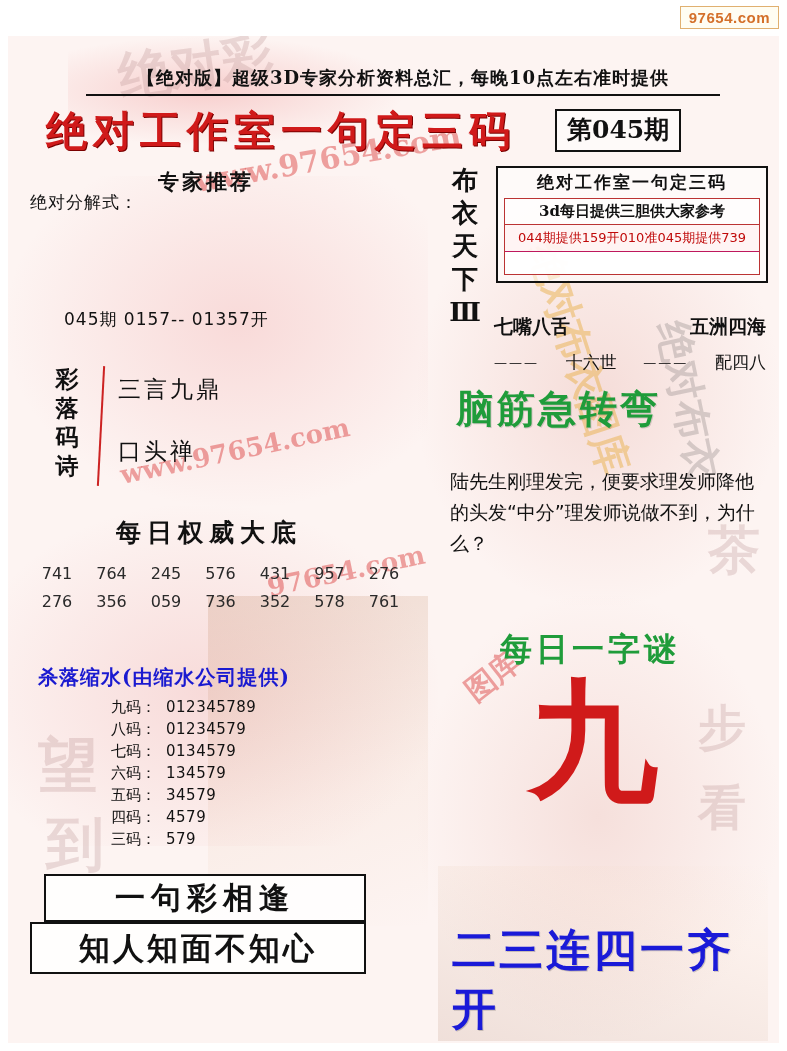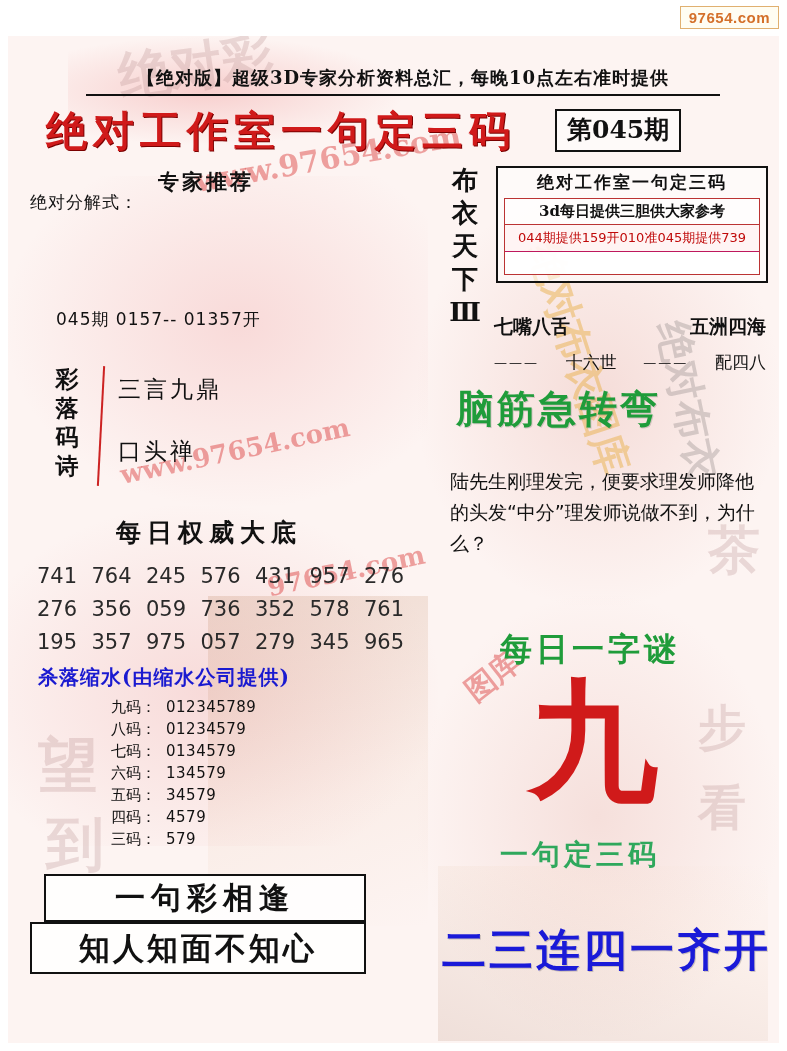--- a/index.html
+++ b/index.html
@@ -137,21 +137,21 @@
   .decomp-label {
     position: absolute;
     left: 22px; top: 155px;
     font-family: "DejaVu Serif", serif;
     font-size: 17px;
     color: #111;
     letter-spacing: 1px;
   }
   .decomp-result {
     position: absolute;
-    left: 48px; top: 272px;
+    left: 56px; top: 272px;
     font-family: "DejaVu Sans", sans-serif;
     font-size: 17px;
     color: #111;
     letter-spacing: 1px;
     white-space: nowrap;
   }
   
   .poem-vert {
     position: absolute;
     left: 44px; top: 328px;
@@ -200,21 +200,21 @@
     left: 25px; top: 528px;
     width: 375px;
   }
   .numgrid .row {
     display: flex;
     justify-content: space-between;
     margin-bottom: 9px;
   }
   .numgrid .cell {
     font-family: "DejaVu Sans", sans-serif;
-    font-size: 21px;
+    font-size: 16px;
     color: #2a2a2a;
     width: 48px;
     text-align: center;
   }
   .shrink-title {
     position: absolute;
     left: 30px; top: 628px;
     font-family: "DejaVu Serif", serif;
     font-weight: bold;
     font-size: 20px;
@@ -372,21 +372,21 @@
     position: absolute;
     left: 492px; top: 800px;
     font-family: "DejaVu Serif", serif;
     font-weight: bold;
     font-size: 28px;
     letter-spacing: 4px;
     color: #2fa85c;
   }
   .bottom-blue {
     position: absolute;
-    left: 434px; top: 885px;
+    left: 444px; top: 885px;
     font-family: "DejaVu Serif", serif;
     font-weight: bold;
     font-size: 44px;
     letter-spacing: 3px;
     color: #1a1ad8;
     text-shadow: 1px 1px 0 rgba(0,0,0,0.18);
   }
   
   .wm-red {
     position: absolute;
@@ -479,29 +479,20 @@
       </div>
       <div class="row">
         <div class="cell">276</div>
         <div class="cell">356</div>
         <div class="cell">059</div>
         <div class="cell">736</div>
         <div class="cell">352</div>
         <div class="cell">578</div>
         <div class="cell">761</div>
       </div>
-      <div class="row">
-        <div class="cell">195</div>
-        <div class="cell">357</div>
-        <div class="cell">975</div>
-        <div class="cell">057</div>
-        <div class="cell">279</div>
-        <div class="cell">345</div>
-        <div class="cell">965</div>
-      </div>
     </div>
 
     <div class="shrink-title">杀落缩水(由缩水公司提供)</div>
     <div class="shrink-list">
       <div class="r">
         <div class="k">九码：</div>
         <div class="v">012345789</div>
       </div>
       <div class="r">
         <div class="k">八码：</div>
@@ -559,17 +550,16 @@
       <span class="dash">———</span>
       <span>配四八</span>
     </div>
 
     <div class="riddle-title">脑筋急转弯</div>
     <div class="riddle-body">陆先生刚理发完，便要求理发师降他的头发“中分”理发师说做不到，为什么？</div>
 
     <div class="wordriddle-title">每日一字谜</div>
     <div class="bigchar">九</div>
 
-    <div class="threecode-title">一句定三码</div>
     <div class="bottom-blue">二三连四一齐开</div>
 
   </div>
 </div>
 
 </body></html>

